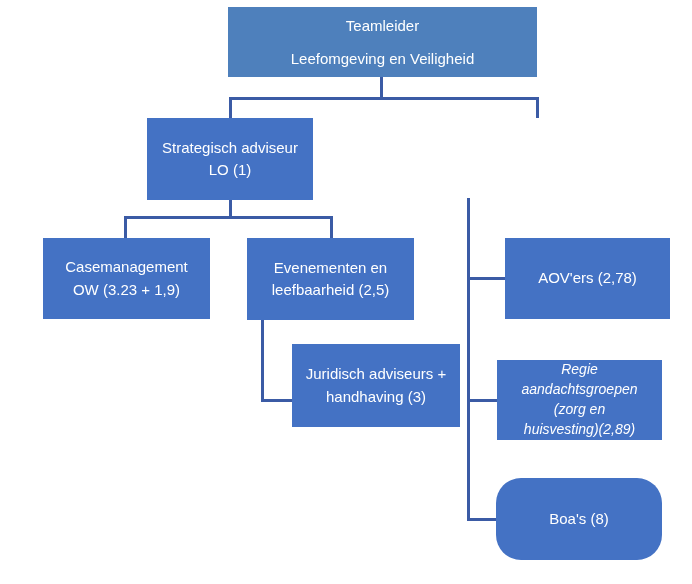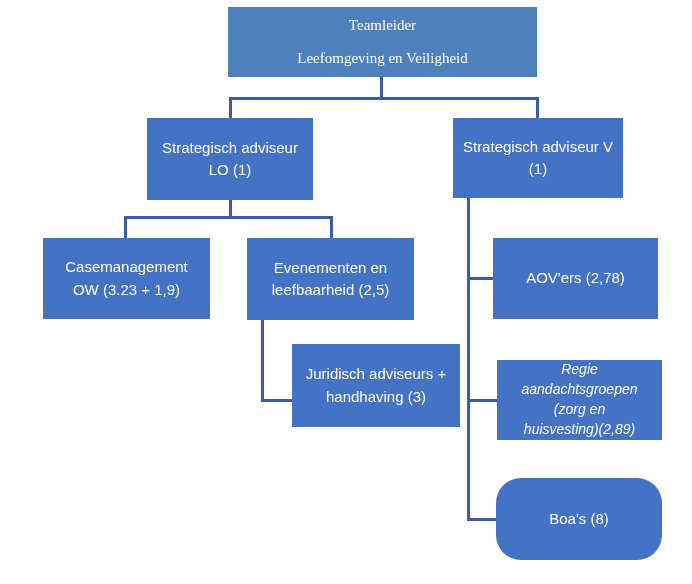--- a/index.html
+++ b/index.html
@@ -25,21 +25,21 @@
     text-align: center;
     box-sizing: border-box;
   }
   .node .label {
     white-space: pre-line;
     font-size: 15px;
     line-height: 1.5;
     padding: 0 4px;
   }
   .node.title { background: var(--title_fill, #4E80BC); }
-  .node.title .label { line-height: 2.2; font-family: Liberation Serif, serif; }
+  .node.title .label { line-height: 2.2; }
   .node.autofit .label { font-size: 14px; line-height: 1.42; font-style: italic; }
 </style>
 </head>
 <body>
 
 <div class="canvas">
 
   <div class="conn" style="left:380px; top:77px; width:3px; height:23px;"></div>
   <div class="conn" style="left:229px; top:97px; width:310px; height:3px;"></div>
   <div class="conn" style="left:229px; top:97px; width:3px; height:21px;"></div>
@@ -61,41 +61,37 @@
   <div class="node title" style="left:228px; top:7px; width:309px; height:70px;">
     <span class="label">Teamleider
 Leefomgeving en Veiligheid</span>
   </div>
 
   <div class="node" style="left:147px; top:118px; width:166px; height:82px;justify-content:center;">
     <span class="label">Strategisch adviseur
 LO (1)</span>
   </div>
 
-  <div class="node" style="left:453px; top:118px; width:170px; height:80px;">
-    <span class="label">Strategisch adviseur V
-(1)</span>
-  </div>
 
   <div class="node" style="left:43px; top:238px; width:167px; height:81px;">
     <span class="label">Casemanagement
 OW (3.23 + 1,9)</span>
   </div>
 
   <div class="node" style="left:247px; top:238px; width:167px; height:82px;">
     <span class="label">Evenementen en
 leefbaarheid (2,5)</span>
   </div>
 
   <div class="node" style="left:292px; top:344px; width:168px; height:83px;">
     <span class="label">Juridisch adviseurs +
 handhaving (3)</span>
   </div>
 
-  <div class="node" style="left:493px; top:238px; width:165px; height:81px;">
+  <div class="node" style="left:505px; top:238px; width:165px; height:81px;">
     <span class="label">AOV'ers (2,78)</span>
   </div>
 
   <div class="node autofit" style="left:497px; top:360px; width:165px; height:80px;">
     <span class="label">Regie
 aandachtsgroepen
 (zorg en
 huisvesting)(2,89)</span>
   </div>
 

